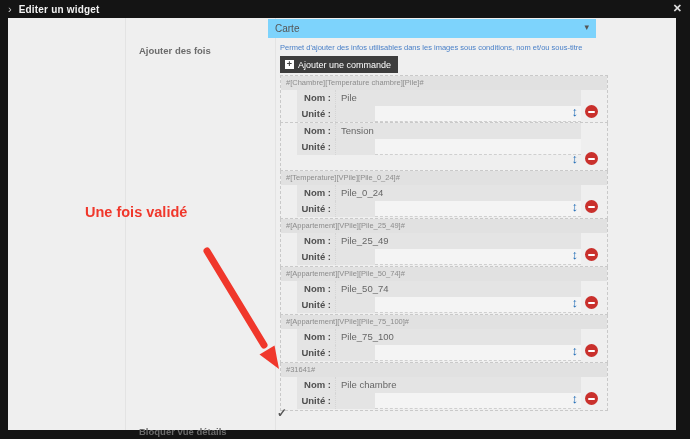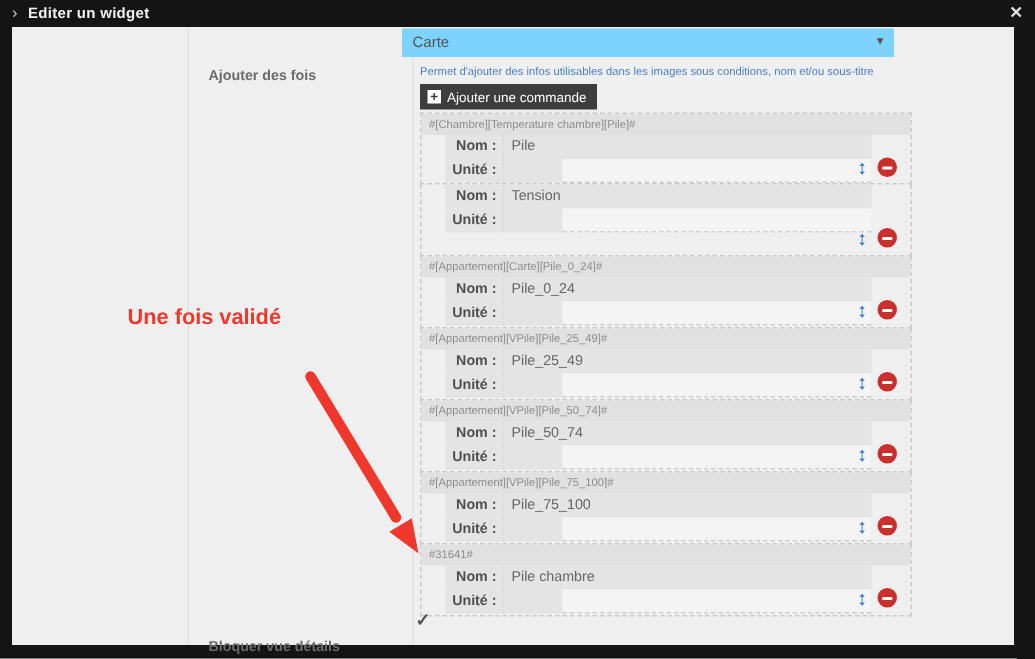--- a/index.html
+++ b/index.html
@@ -123,21 +123,21 @@
     </div>
     <div class="cmd-icons">
       <span class="updown">↕</span>
       <span class="minus">
             <i></i>
           </span>
     </div>
   </div>
 
   <div class="cmd">
-    <div class="cmd-head">#[Appartement][Carte][Pile_0_24]#</div>
+    <div class="cmd-head">#[Temperature][VPile][Pile_0_24]#</div>
     <div class="row">
       <span class="rl">Nom :</span>
       <span class="inp nom">Pile_0_24</span>
     </div>
     <div class="row">
       <span class="rl">Unité :</span>
       <span class="inp unite-s"></span>
       <span class="inp unite-w"></span>
     </div>
     <div class="cmd-icons">

